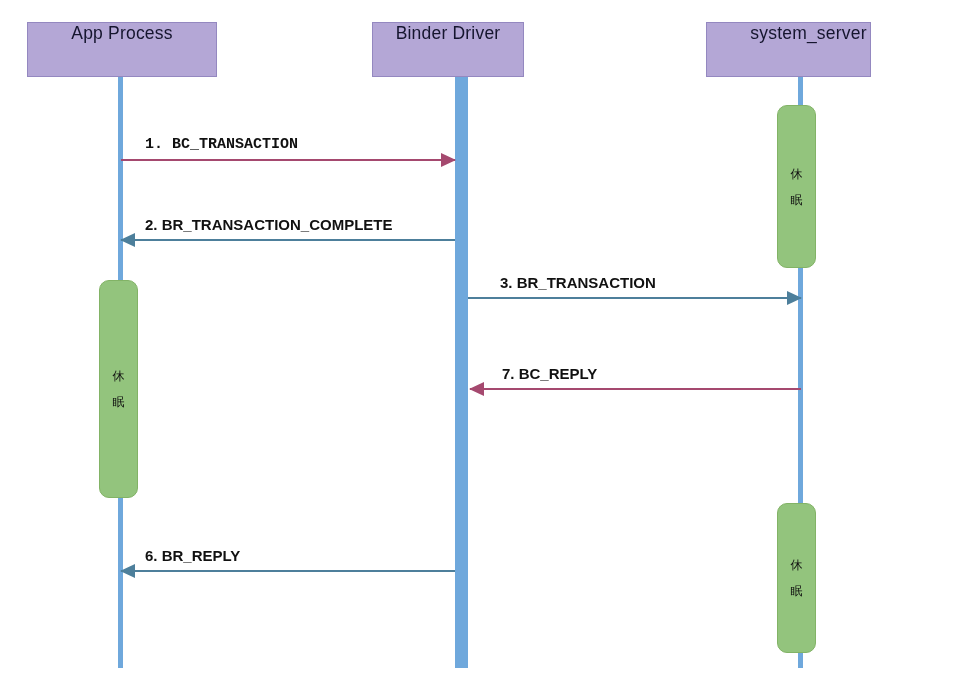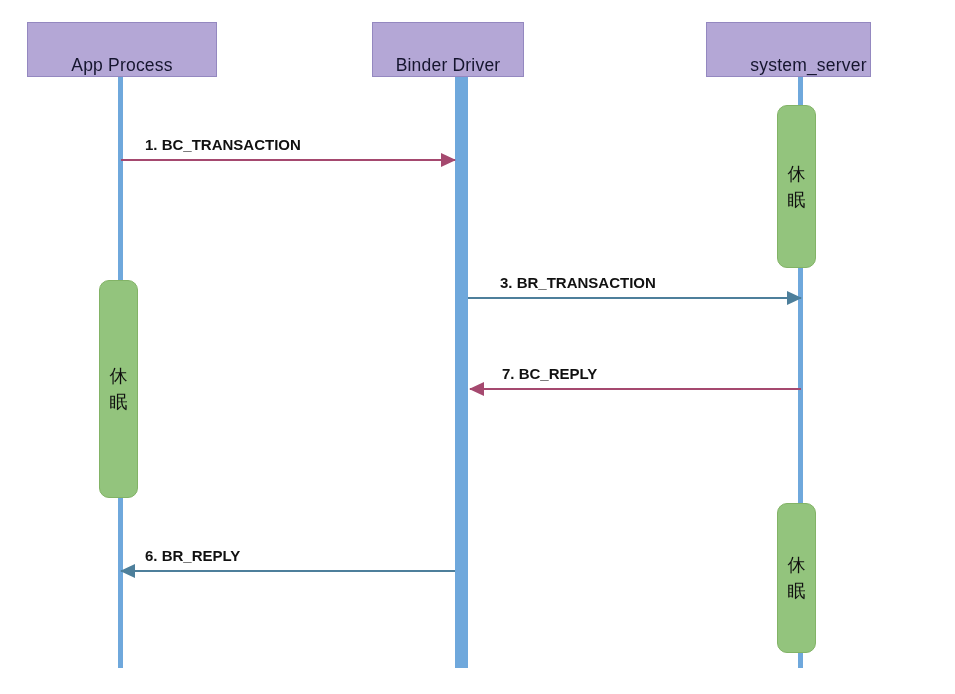--- a/index.html
+++ b/index.html
@@ -6,21 +6,21 @@
   .canvas {
     position:relative; width:955px; height:694px; background:#ffffff;
     overflow:hidden; font-family:"Liberation Sans", sans-serif;
   }
 
   
   .participant {
     position:absolute; top:22px; height:55px; box-sizing:border-box;
     background:var(--participant-fill,#b4a7d6);
     border:1px solid var(--participant-border,#9488c0);
-    display:flex; align-items:flex-end; justify-content:center;
+    display:flex; align-items:flex-start; justify-content:center;
     font-size:17.5px; color:#15152e; letter-spacing:0.2px;
   }
   #p-app    { left:27px;  width:190px; }
   #p-binder { left:372px; width:152px; }
   #p-system { left:706px; width:165px;padding-left:40px; }
 
   
   .lifeline { position:absolute; top:76px; height:592px; background:var(--lifeline,#6fa8dc); }
   #ll-app    { left:118px; width:5px;  }
   #ll-binder { left:455px; width:13px; }
@@ -31,27 +31,27 @@
     position:absolute; box-sizing:border-box;
     background:var(--activation-fill,#93c47d);
     border:1px solid var(--activation-border,#82b366);
     border-radius:10px;
     display:flex; align-items:center; justify-content:center;
   }
   #act-1 { left:777px; top:105px; width:39px; height:163px; }
   #act-2 { left:99px;  top:280px; width:39px; height:218px; }
   #act-3 { left:777px; top:503px; width:39px; height:150px; }
   .vtext {
-    width:1.15em; font-size:18px; line-height:26px; color:#101010;
+    width:1.15em; font-size:12px; line-height:26px; color:#101010;
     word-break:break-all; text-align:center;
   }
 
   
   .message { position:absolute; height:32px; }
-  #msg-1 { left:121px; top:136px; width:334px; }
+  #msg-1 { left:121px; top:136px; width:334px;font-family:Liberation Mono, monospace; }
   #msg-2 { left:121px; top:216px; width:334px; }
   #msg-3 { left:468px; top:274px; width:333px;text-align:center; }
   #msg-4 { left:470px; top:365px; width:331px; }
   #msg-5 { left:468px; top:440px; width:333px; }
   #msg-6 { left:121px; top:519px; width:334px;margin-top:28px; }
 
   .msg-label {
     position:absolute; top:0; left:24px; white-space:nowrap;
     font-size:15px; font-weight:bold; color:var(--label-text,#111111);
   }
@@ -94,20 +94,25 @@
   </div>
   <div class="activation" id="act-3">
     <span class="vtext">休眠</span>
   </div>
 
   <div class="message red dir-right" id="msg-1">
     <div class="msg-label">1. BC_TRANSACTION</div>
     <div class="msg-line"></div>
     <div class="msg-head"></div>
   </div>
+  <div class="message blue dir-left" id="msg-2">
+    <div class="msg-label">2. BR_TRANSACTION_COMPLETE</div>
+    <div class="msg-line"></div>
+    <div class="msg-head"></div>
+  </div>
   <div class="message blue dir-right" id="msg-3">
     <div class="msg-label">3. BR_TRANSACTION</div>
     <div class="msg-line"></div>
     <div class="msg-head"></div>
   </div>
   <div class="message red dir-left" id="msg-4">
     <div class="msg-label">7. BC_REPLY</div>
     <div class="msg-line"></div>
     <div class="msg-head"></div>
   </div>

